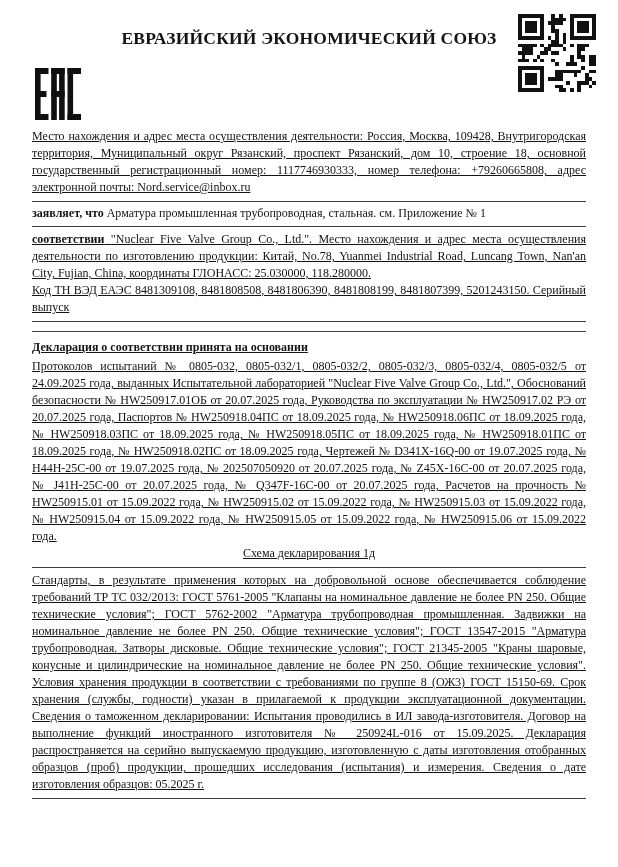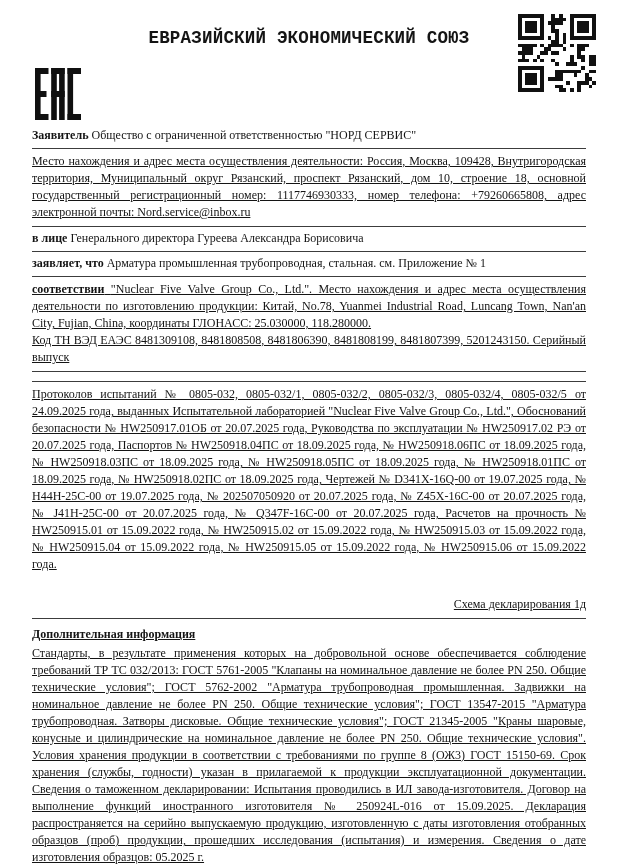--- a/index.html
+++ b/index.html
@@ -4,21 +4,21 @@
 <style>
   html,body{margin:0;padding:0;}
   body{
     width:618px;height:867px;background:#ffffff;overflow:hidden;
     font-family:"Liberation Serif","DejaVu Serif",serif;
     color:#141414;-webkit-font-smoothing:antialiased;
   }
   .page{position:relative;width:618px;height:867px;padding:10px 32px 0 32px;box-sizing:border-box;}
   
   .hdr{position:relative;height:114px;}
-  .titles{width:100%;text-align:center;padding-top:18px;font-family:Liberation Mono, monospace;}
+  .titles{width:100%;text-align:center;padding-top:18px;}
   .titles div{font-weight:bold;font-size:17.5px;line-height:21px;letter-spacing:.2px;}
   .eac{position:absolute;left:3px;top:58px;width:46px;height:52px;}
   .qr{position:absolute;right:-10px;top:4px;width:78px;height:78px;}
   
   .sec{border-bottom:1.4px solid #3c3c3c;padding:3px 0 4px 0;}
   p,.ln{margin:0;font-size:12px;line-height:17px;text-align:justify;}
   .b{font-weight:bold;}
   .head{font-weight:bold;font-size:12px;line-height:17px;padding:3px 0 2px 0;}
   .pad{padding:4px 0 5px 0;text-decoration:underline;}
 </style>
@@ -161,47 +161,41 @@
         <rect x="2" y="2" width="3" height="3" fill="#111"></rect>
         <rect x="14" y="0" width="7" height="7" fill="#111"></rect>
         <rect x="15" y="1" width="5" height="5" fill="#fff"></rect>
         <rect x="16" y="2" width="3" height="3" fill="#111"></rect>
         <rect x="0" y="14" width="7" height="7" fill="#111"></rect>
         <rect x="1" y="15" width="5" height="5" fill="#fff"></rect>
         <rect x="2" y="16" width="3" height="3" fill="#111"></rect>
       </svg>
   </div>
 
-  <div class="sec">
-    <p class="ln"><span class="b">Заявитель</span> <span>Общество с ограниченной ответственностью "НОРД СЕРВИС"</span></p>
-  </div>
 
   <div class="sec pad">
     <p>Место нахождения и адрес места осуществления деятельности: Россия, Москва, 109428, Внутригородская территория, Муниципальный округ Рязанский, проспект Рязанский, дом 10, строение 18, основной государственный регистрационный номер: 1117746930333, номер телефона: +79260665808, адрес электронной почты: Nord.service@inbox.ru</p>
   </div>
 
-  <div class="sec">
-    <p class="ln"><span class="b">в лице</span> <span>Генерального директора Гуреева Александра Борисовича</span></p>
-  </div>
 
   <div class="sec">
     <p class="ln"><span class="b">заявляет, что</span> <span>Арматура промышленная трубопроводная, стальная. см. Приложение № 1</span></p>
   </div>
 
   <div class="sec pad">
     <p><span class="b">соответствии</span> <span>"Nuclear Five Valve Group Co., Ltd.". Место нахождения и адрес места осуществления деятельности по изготовлению продукции: Китай, No.78, Yuanmei Industrial Road, Luncang Town, Nan'an City, Fujian, China, координаты ГЛОНАСС: 25.030000, 118.280000.</span></p>
     <p>Код ТН ВЭД ЕАЭС 8481309108, 8481808508, 8481806390, 8481808199, 8481807399, 5201243150. Серийный выпуск</p>
   </div>
 
   <div class="sec pad">
   </div>
 
   <div class="sec pad">
+    <div class="head">Декларация о соответствии принята на основании</div>
     <p>Протоколов испытаний № 0805-032, 0805-032/1, 0805-032/2, 0805-032/3, 0805-032/4, 0805-032/5 от 24.09.2025 года, выданных Испытательной лабораторией "Nuclear Five Valve Group Co., Ltd.", Обоснований безопасности № HW250917.01ОБ от 20.07.2025 года, Руководства по эксплуатации № HW250917.02 РЭ от 20.07.2025 года, Паспортов № HW250918.04ПС от 18.09.2025 года,  № HW250918.06ПС от 18.09.2025 года,  № HW250918.03ПС от 18.09.2025 года,  № HW250918.05ПС от 18.09.2025 года,  № HW250918.01ПС от 18.09.2025 года,  № HW250918.02ПС от 18.09.2025 года, Чертежей № D341X-16Q-00 от 19.07.2025 года,  № H44H-25C-00 от 19.07.2025 года,  № 202507050920 от 20.07.2025 года,  № Z45X-16C-00 от 20.07.2025 года,  № J41H-25C-00 от 20.07.2025 года,  № Q347F-16C-00 от 20.07.2025 года, Расчетов на прочность № HW250915.01 от 15.09.2022 года,  № HW250915.02 от 15.09.2022 года,  № HW250915.03 от 15.09.2022 года,  № HW250915.04 от 15.09.2022 года,  № HW250915.05 от 15.09.2022 года,  № HW250915.06 от 15.09.2022 года.</p>
-    <p style="text-align:right;margin-top:23px;">Схема декларирования 1д</p>
-  </div>
-
-  <div class="sec pad">
-    <div class="head">Дополнительная информация</div>
+    <p style="text-align:center;">Схема декларирования 1д</p>
+  </div>
+
+  <div class="sec pad">
     <p>Стандарты, в результате применения которых на добровольной основе обеспечивается соблюдение требований ТР ТС 032/2013: ГОСТ 5761-2005 "Клапаны на номинальное давление не более PN 250. Общие технические условия"; ГОСТ 5762-2002 "Арматура трубопроводная промышленная. Задвижки на номинальное давление не более PN 250. Общие технические условия"; ГОСТ 13547-2015 "Арматура трубопроводная. Затворы дисковые. Общие технические условия"; ГОСТ 21345-2005 "Краны шаровые, конусные и цилиндрические на номинальное давление не более PN 250. Общие технические условия". Условия хранения продукции в соответствии с требованиями по группе 8 (ОЖ3) ГОСТ 15150-69. Срок хранения (службы, годности) указан в прилагаемой к продукции эксплуатационной документации. Сведения о таможенном декларировании: Испытания проводились в ИЛ завода-изготовителя. Договор на выполнение функций иностранного изготовителя № 250924L-016 от 15.09.2025. Декларация распространяется на серийно выпускаемую продукцию, изготовленную с даты изготовления отобранных образцов (проб) продукции, прошедших исследования (испытания) и измерения. Сведения о дате изготовления образцов: 05.2025 г.</p>
   </div>
 
 </div>
 
 </body></html>

